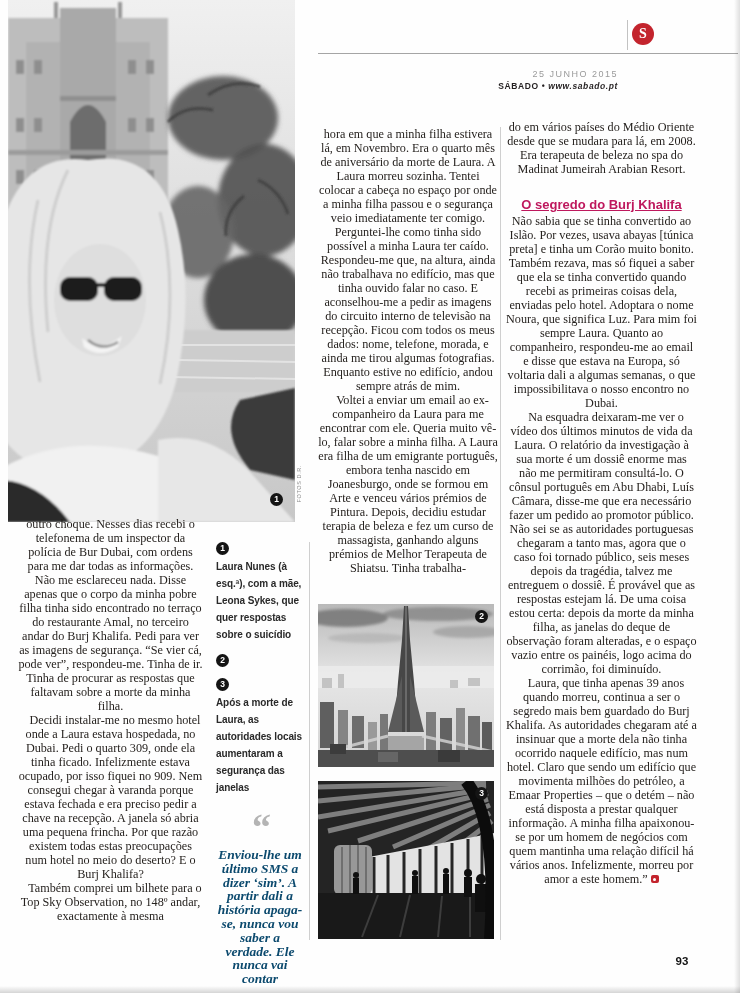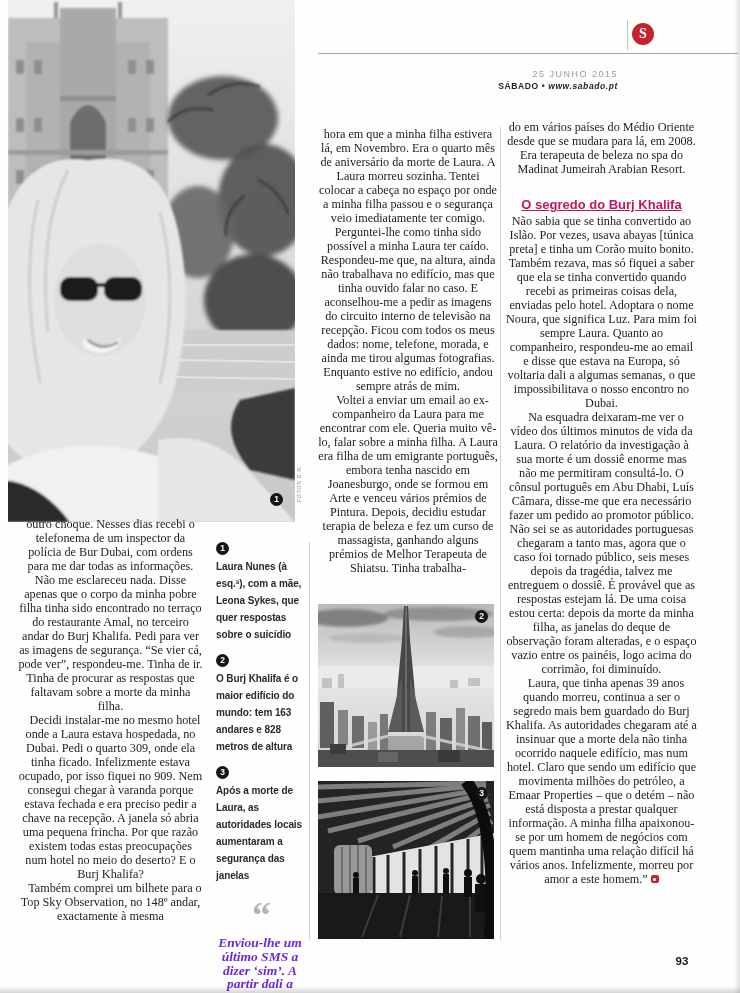--- a/index.html
+++ b/index.html
@@ -48,21 +48,21 @@
   
   .col-caps{position:absolute;left:216px;top:542px;width:88px;
             font-family:"Liberation Sans",sans-serif;}
   .cap-item{margin-bottom:11px;}
   .cap-badge{display:block;width:13px;height:13px;border-radius:50%;background:#141414;color:#fff;
              text-align:center;font:bold 8.5px/13px "Liberation Sans",sans-serif;margin-bottom:3px;}
   .cap-text{font-weight:bold;font-size:10px;line-height:17px;color:#2a2a2a;letter-spacing:-.1px;}
 
   .quote-block{margin-top:20px;text-align:center;}
   .quote-mark{font:bold 38px/22px "Liberation Serif",serif;color:#b4b4b4;letter-spacing:-3px;}
-  .quote-text{margin-top:10px;font:italic 700 13.5px/13.8px "Liberation Serif",serif;color:#6d28d9;}
+  .quote-text{margin-top:10px;font:italic 700 13.5px/13.8px "Liberation Serif",serif;color:#0c4a6e;}
 
   
   .v-rule{position:absolute;width:1px;background:#cfcfcf;}
   .v-rule-caps{left:309px;top:542px;height:398px;}
   .v-rule-mid{left:500px;top:127px;height:813px;}
 
   .page-num{position:absolute;left:662px;top:955px;width:40px;text-align:center;
             font:bold 11.5px "Liberation Sans",sans-serif;color:#141414;}
 
   .scan-edge-right{position:absolute;right:0;top:0;width:6px;height:993px;
@@ -194,21 +194,20 @@
     <p class="para ind">Também comprei um bilhete para o Top Sky Observation, no 148º andar, exactamente à mesma</p>
   </div>
 
   <div class="col-caps">
     <div class="cap-item">
       <span class="cap-badge">1</span>
       <div class="cap-text">Laura Nunes (à esq.ª), com a mãe, Leona Sykes, que quer respostas sobre o suicídio</div>
     </div>
     <div class="cap-item">
       <span class="cap-badge">2</span>
-      <div class="cap-text">O Burj Khalifa é o maior edifício do mundo: tem 163 andares e 828 metros de altura</div>
     </div>
     <div class="cap-item">
       <span class="cap-badge">3</span>
       <div class="cap-text">Após a morte de Laura, as autoridades locais aumentaram a segurança das janelas</div>
     </div>
     <div class="quote-block">
       <div class="quote-mark">“</div>
       <div class="quote-text">Enviou-lhe um último SMS a dizer ‘sim’. A partir dali a história apaga-se, nunca vou saber a verdade. Ele nunca vai contar</div>
     </div>
   </div>

